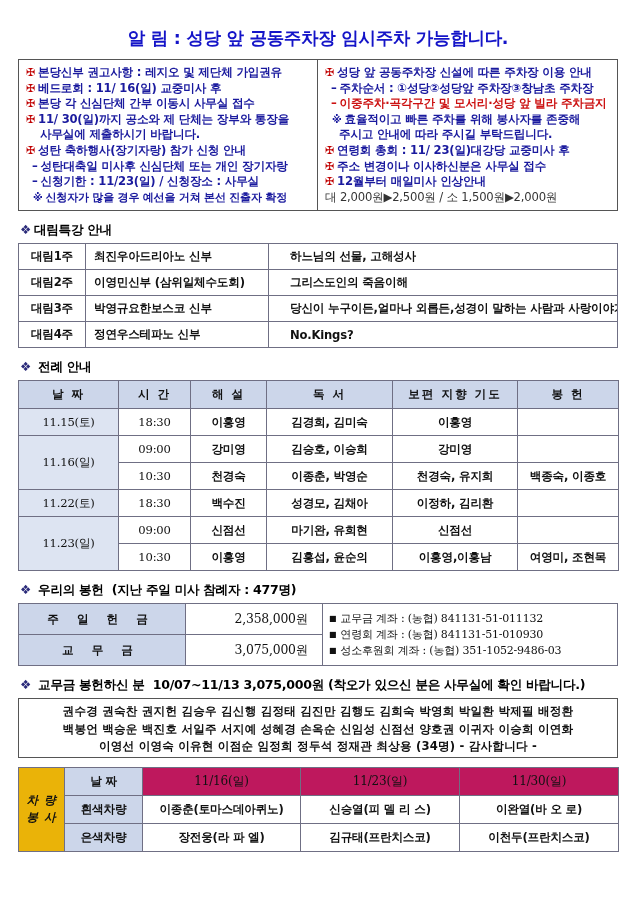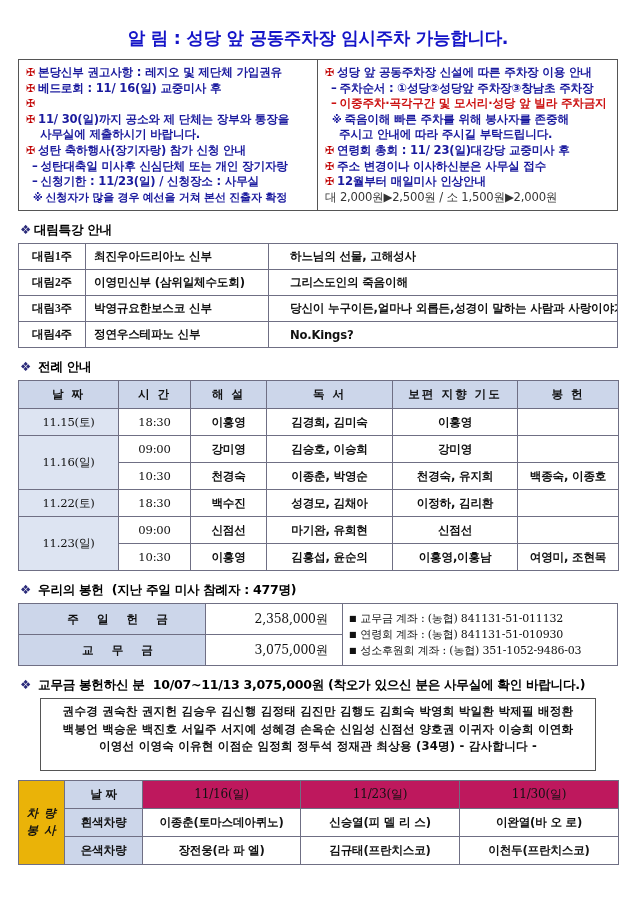--- a/index.html
+++ b/index.html
@@ -108,21 +108,21 @@
     text-align: center;
     color: #111;
     letter-spacing: -0.2px;
     white-space: nowrap;
     overflow: hidden;
   }
 
   
   .t-daerim { width: 600px; }
   .t-daerim td { height: 19px; font-weight: bold; }
-  .t-daerim td.c1 { width: 58px; font-family: Liberation Serif, serif; }
+  .t-daerim td.c1 { width: 58px; }
   .t-daerim td.c2 { width: 170px; text-align: left; padding-left: 8px; }
   .t-daerim td.c3 { text-align: left; padding-left: 21px; font-weight: bold; }
 
   
   .t-liturgy th {
     background: #ccd6ea;
     font-weight: bold;
     height: 21px;
     letter-spacing: 2px;
   }
@@ -134,21 +134,21 @@
   }
   .t-liturgy td.time { font-family: "DejaVu Serif", "Liberation Serif", serif; font-weight: normal; }
 
   
   .t-offer td { height: 24px; }
   .t-offer td.label {
     background: #ccd6ea;
     font-weight: bold;
     letter-spacing: 7px;
     width: 160px;
-    padding-left: 22px;
+    padding-left: 2px;
   }
   .t-offer td.amount {
     text-align: right;
     padding-right: 14px;
     width: 118px;
     font-family: "DejaVu Serif", "Liberation Serif", serif;
     font-size: 12.4px;
   }
   .t-offer td.accts {
     text-align: left;
@@ -159,25 +159,25 @@
   .acct-line {
     font-size: 11px;
     line-height: 16px;
     font-family: "DejaVu Serif", "Liberation Serif", serif;
     white-space: nowrap;
   }
   .acct-line .bullet { font-size: 8px; vertical-align: middle; margin-right: 4px; }
 
   
   .donor-box {
-    width: 556px;
+    width: 600px;
     margin: 0 auto;
     border: 1.1px solid #555;
     box-sizing: border-box;
-    padding: 4px 6px 14px;
+    padding: 4px 6px 1px;
   }
   .donor-line {
     text-align: center;
     font-size: 11.6px;
     line-height: 17.5px;
     font-weight: bold;
     letter-spacing: 0.2px;
     white-space: nowrap;
     color: #111;
   }
@@ -215,20 +215,21 @@
         <div class="nline">
           <span class="cross">✠</span>
           <span>본당신부 권고사항 : 레지오 및 제단체 가입권유</span>
         </div>
         <div class="nline">
           <span class="cross">✠</span>
           <span>베드로회 : 11/ 16(일) 교중미사 후</span>
         </div>
         <div class="nline">
           <span class="cross">✠</span>
+          <span>본당 각 신심단체 간부 이동시 사무실 접수</span>
         </div>
         <div class="nline">
           <span class="cross">✠</span>
           <span>11/ 30(일)까지 공소와 제 단체는 장부와 통장을</span>
         </div>
         <div class="nline indent">
           <span>사무실에 제출하시기 바랍니다.</span>
         </div>
         <div class="nline">
           <span class="cross">✠</span>
@@ -255,21 +256,21 @@
         <div class="nline">
           <span class="dash">–</span>
           <span>주차순서 : ①성당②성당앞 주차장③창남초 주차장</span>
         </div>
         <div class="nline red">
           <span class="dash">–</span>
           <span>이중주차·곡각구간 및 모서리·성당 앞 빌라 주차금지</span>
         </div>
         <div class="nline">
           <span class="star">※</span>
-          <span>죽음이해 빠른 주차를 위해 봉사자를 존중해</span>
+          <span>효율적이고 빠른 주차를 위해 봉사자를 존중해</span>
         </div>
         <div class="nline indent">
           <span>주시고 안내에 따라 주시길 부탁드립니다.</span>
         </div>
         <div class="nline">
           <span class="cross">✠</span>
           <span>연령회 총회 : 11/ 23(일)대강당 교중미사 후</span>
         </div>
         <div class="nline">
           <span class="cross">✠</span>

